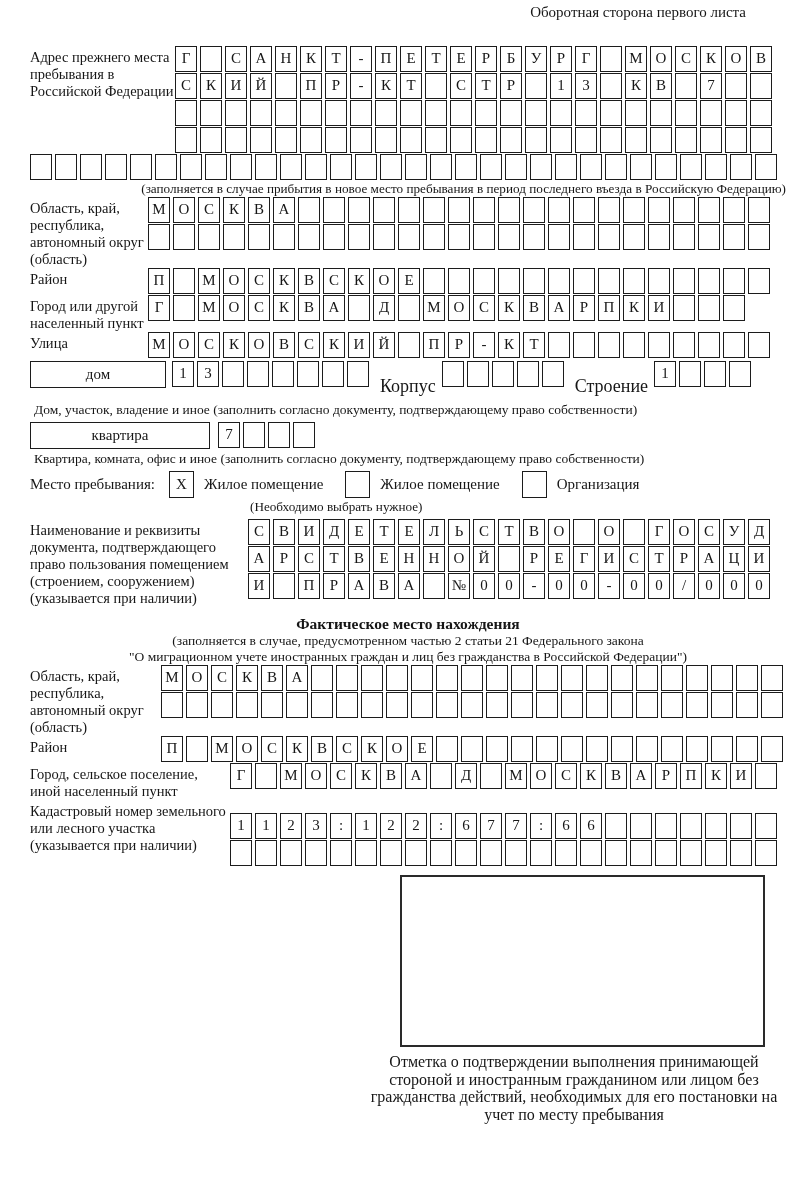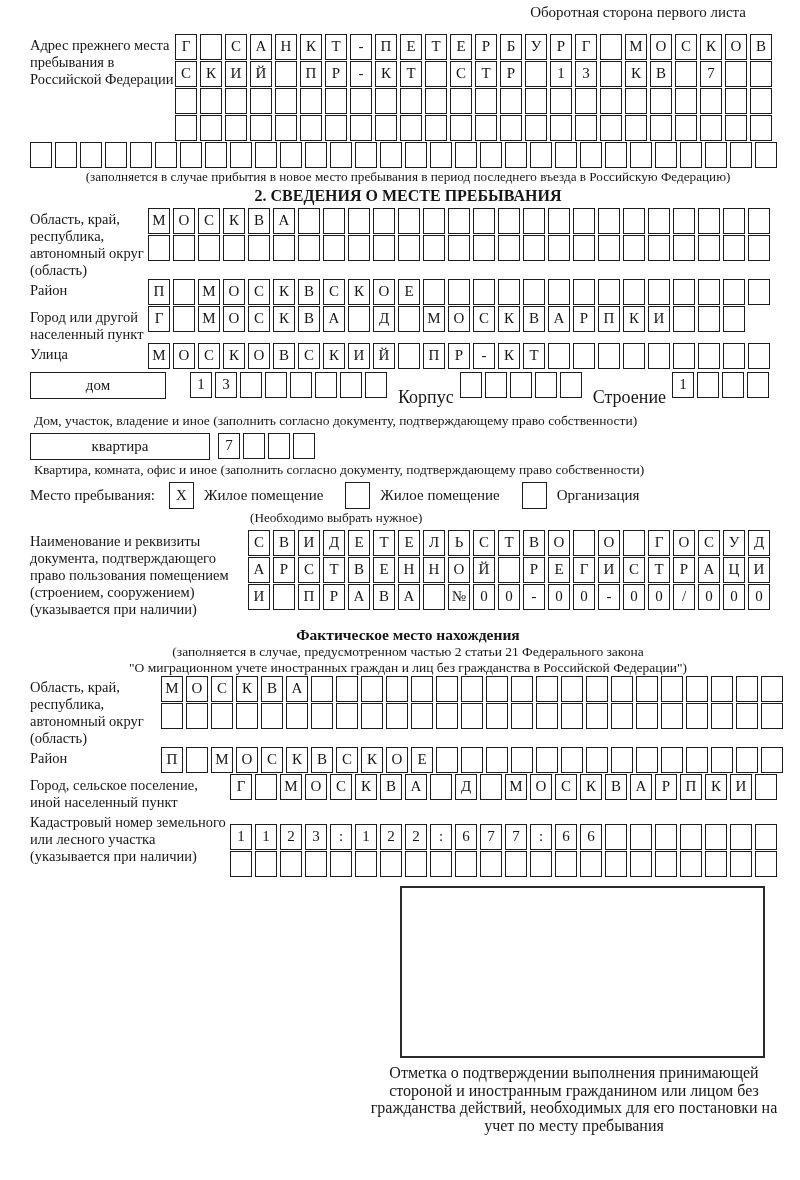--- a/index.html
+++ b/index.html
@@ -15,28 +15,28 @@
   .lbl-2f{width:132px}
   .lbl-doc{width:218px}
   .lbl-wide{width:200px}
 
   .cellrow{white-space:nowrap;height:26px;margin-bottom:1px;line-height:0}
   .cell{display:inline-block;width:22px;height:26px;border:1.6px solid #1c1c1c;
     margin-right:3px;text-align:center;font-size:15px;line-height:23px;
     vertical-align:top;background:#fff}
   .rows{display:flex;flex-direction:column}
 
-  .block1{margin-top:12px}
-  .note{font-size:13.2px;text-align:center;margin-top:1px}
+  .block1{margin-top:24px}
+  .note{font-size:13.2px;text-align:right;margin-top:1px}
   .sec-title{font-size:16px;font-weight:bold;text-align:center;margin-top:2px;margin-bottom:3px}
 
   .dom-row{display:flex;align-items:flex-start;margin-top:2px}
   .named-box{height:27px;border:1.8px solid #1c1c1c;text-align:center;
     font-size:15px;line-height:24px}
-  .dom-box{width:136px;margin-right:24px}
+  .dom-box{width:136px;margin-right:6px}
   .kv-box{width:180px;margin-right:8px}
   .mid-label{font-size:18px;line-height:27px;margin:12px 6px 0 8px}
   .caption{font-size:13.5px;margin:2px 0 4px 4px}
 
   .mesto-row{display:flex;align-items:center;margin-top:4px;height:27px}
   .mesto-label{font-size:15px;width:133px}
   .checkbox{display:inline-block;width:25px;height:27px;border:1.7px solid #1c1c1c;
     text-align:center;font-size:15px;line-height:25px;margin:0 10px 0 22px}
   .checkbox.first{margin-left:6px}
   .opt-label{font-size:15px}
@@ -68,21 +68,20 @@
         <div class="cellrow"><span class="cell">Г</span><span class="cell"></span><span class="cell">С</span><span class="cell">А</span><span class="cell">Н</span><span class="cell">К</span><span class="cell">Т</span><span class="cell">-</span><span class="cell">П</span><span class="cell">Е</span><span class="cell">Т</span><span class="cell">Е</span><span class="cell">Р</span><span class="cell">Б</span><span class="cell">У</span><span class="cell">Р</span><span class="cell">Г</span><span class="cell"></span><span class="cell">М</span><span class="cell">О</span><span class="cell">С</span><span class="cell">К</span><span class="cell">О</span><span class="cell">В</span></div>
         <div class="cellrow"><span class="cell">С</span><span class="cell">К</span><span class="cell">И</span><span class="cell">Й</span><span class="cell"></span><span class="cell">П</span><span class="cell">Р</span><span class="cell">-</span><span class="cell">К</span><span class="cell">Т</span><span class="cell"></span><span class="cell">С</span><span class="cell">Т</span><span class="cell">Р</span><span class="cell"></span><span class="cell">1</span><span class="cell">3</span><span class="cell"></span><span class="cell">К</span><span class="cell">В</span><span class="cell"></span><span class="cell">7</span><span class="cell"></span><span class="cell"></span></div>
         <div class="cellrow"><span class="cell"></span><span class="cell"></span><span class="cell"></span><span class="cell"></span><span class="cell"></span><span class="cell"></span><span class="cell"></span><span class="cell"></span><span class="cell"></span><span class="cell"></span><span class="cell"></span><span class="cell"></span><span class="cell"></span><span class="cell"></span><span class="cell"></span><span class="cell"></span><span class="cell"></span><span class="cell"></span><span class="cell"></span><span class="cell"></span><span class="cell"></span><span class="cell"></span><span class="cell"></span><span class="cell"></span></div>
         <div class="cellrow"><span class="cell"></span><span class="cell"></span><span class="cell"></span><span class="cell"></span><span class="cell"></span><span class="cell"></span><span class="cell"></span><span class="cell"></span><span class="cell"></span><span class="cell"></span><span class="cell"></span><span class="cell"></span><span class="cell"></span><span class="cell"></span><span class="cell"></span><span class="cell"></span><span class="cell"></span><span class="cell"></span><span class="cell"></span><span class="cell"></span><span class="cell"></span><span class="cell"></span><span class="cell"></span><span class="cell"></span></div>
       </div>
     </div>
     <div class="cellrow"><span class="cell"></span><span class="cell"></span><span class="cell"></span><span class="cell"></span><span class="cell"></span><span class="cell"></span><span class="cell"></span><span class="cell"></span><span class="cell"></span><span class="cell"></span><span class="cell"></span><span class="cell"></span><span class="cell"></span><span class="cell"></span><span class="cell"></span><span class="cell"></span><span class="cell"></span><span class="cell"></span><span class="cell"></span><span class="cell"></span><span class="cell"></span><span class="cell"></span><span class="cell"></span><span class="cell"></span><span class="cell"></span><span class="cell"></span><span class="cell"></span><span class="cell"></span><span class="cell"></span><span class="cell"></span></div>
     <div class="note">(заполняется в случае прибытия в новое место пребывания в период последнего въезда в Российскую Федерацию)</div>
   </div>
 
-  <div class="sec-title">2. СВЕДЕНИЯ О МЕСТЕ ПРЕБЫВАНИЯ</div>
 
   <div class="flexrow">
     <div class="lbl lbl-2">Область, край, республика, автономный округ (область)</div>
     <div class="rows">
       <div class="cellrow"><span class="cell">М</span><span class="cell">О</span><span class="cell">С</span><span class="cell">К</span><span class="cell">В</span><span class="cell">А</span><span class="cell"></span><span class="cell"></span><span class="cell"></span><span class="cell"></span><span class="cell"></span><span class="cell"></span><span class="cell"></span><span class="cell"></span><span class="cell"></span><span class="cell"></span><span class="cell"></span><span class="cell"></span><span class="cell"></span><span class="cell"></span><span class="cell"></span><span class="cell"></span><span class="cell"></span><span class="cell"></span><span class="cell"></span></div>
       <div class="cellrow"><span class="cell"></span><span class="cell"></span><span class="cell"></span><span class="cell"></span><span class="cell"></span><span class="cell"></span><span class="cell"></span><span class="cell"></span><span class="cell"></span><span class="cell"></span><span class="cell"></span><span class="cell"></span><span class="cell"></span><span class="cell"></span><span class="cell"></span><span class="cell"></span><span class="cell"></span><span class="cell"></span><span class="cell"></span><span class="cell"></span><span class="cell"></span><span class="cell"></span><span class="cell"></span><span class="cell"></span><span class="cell"></span></div>
     </div>
   </div>
 
   <div class="flexrow">

